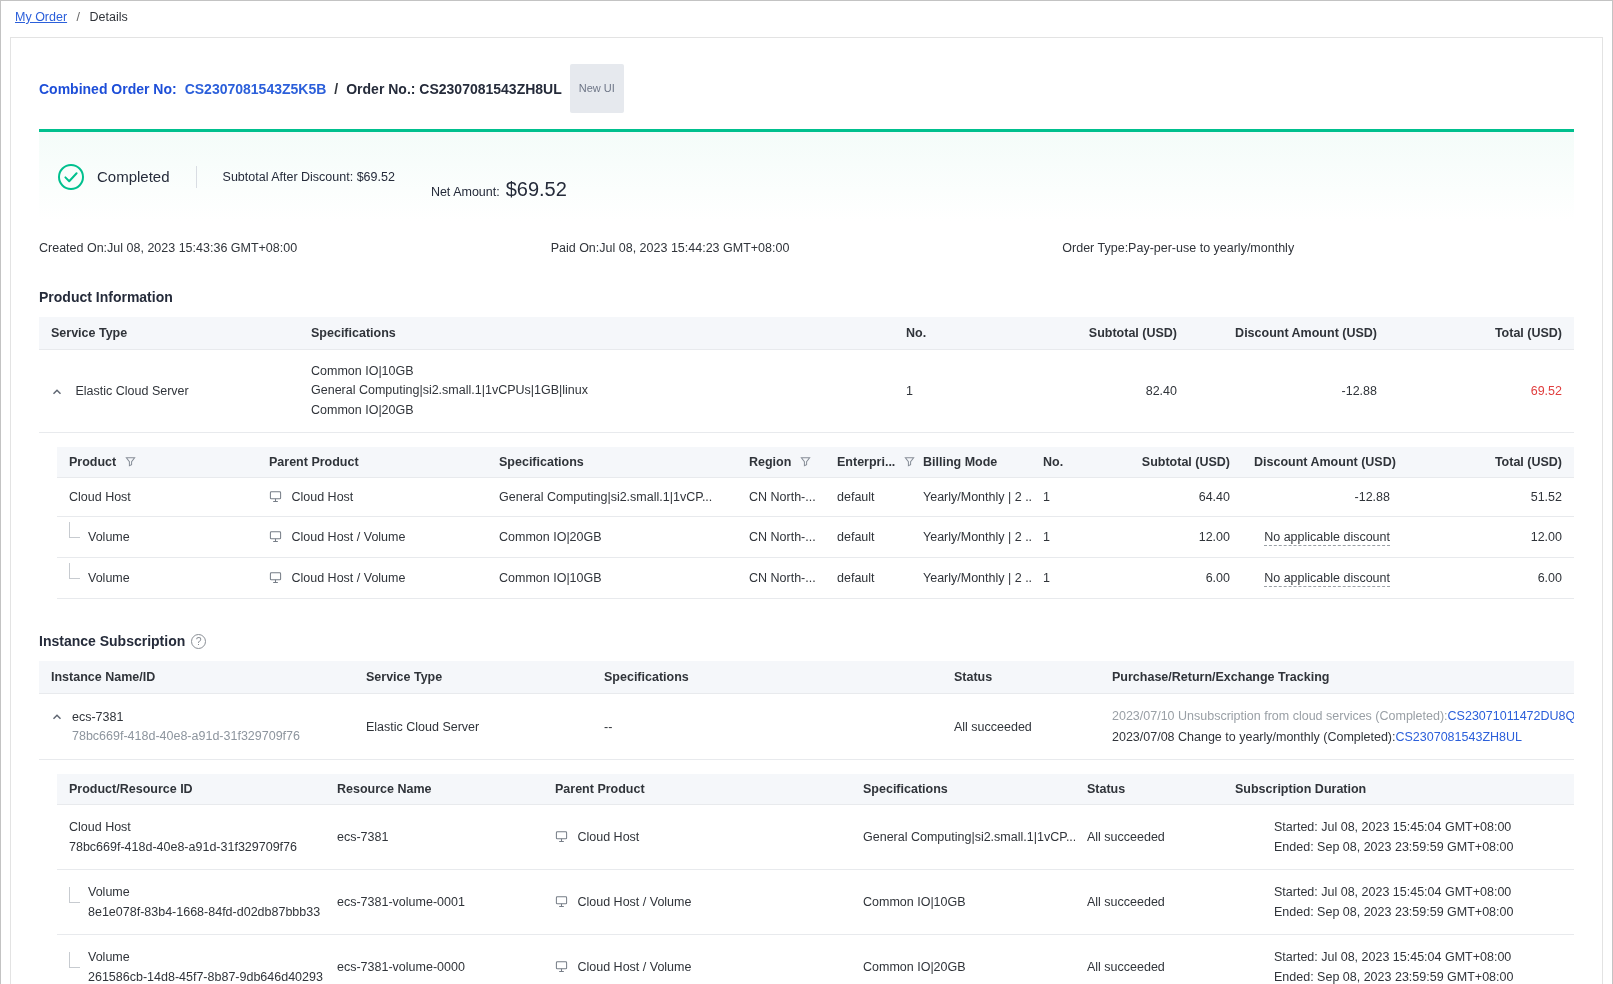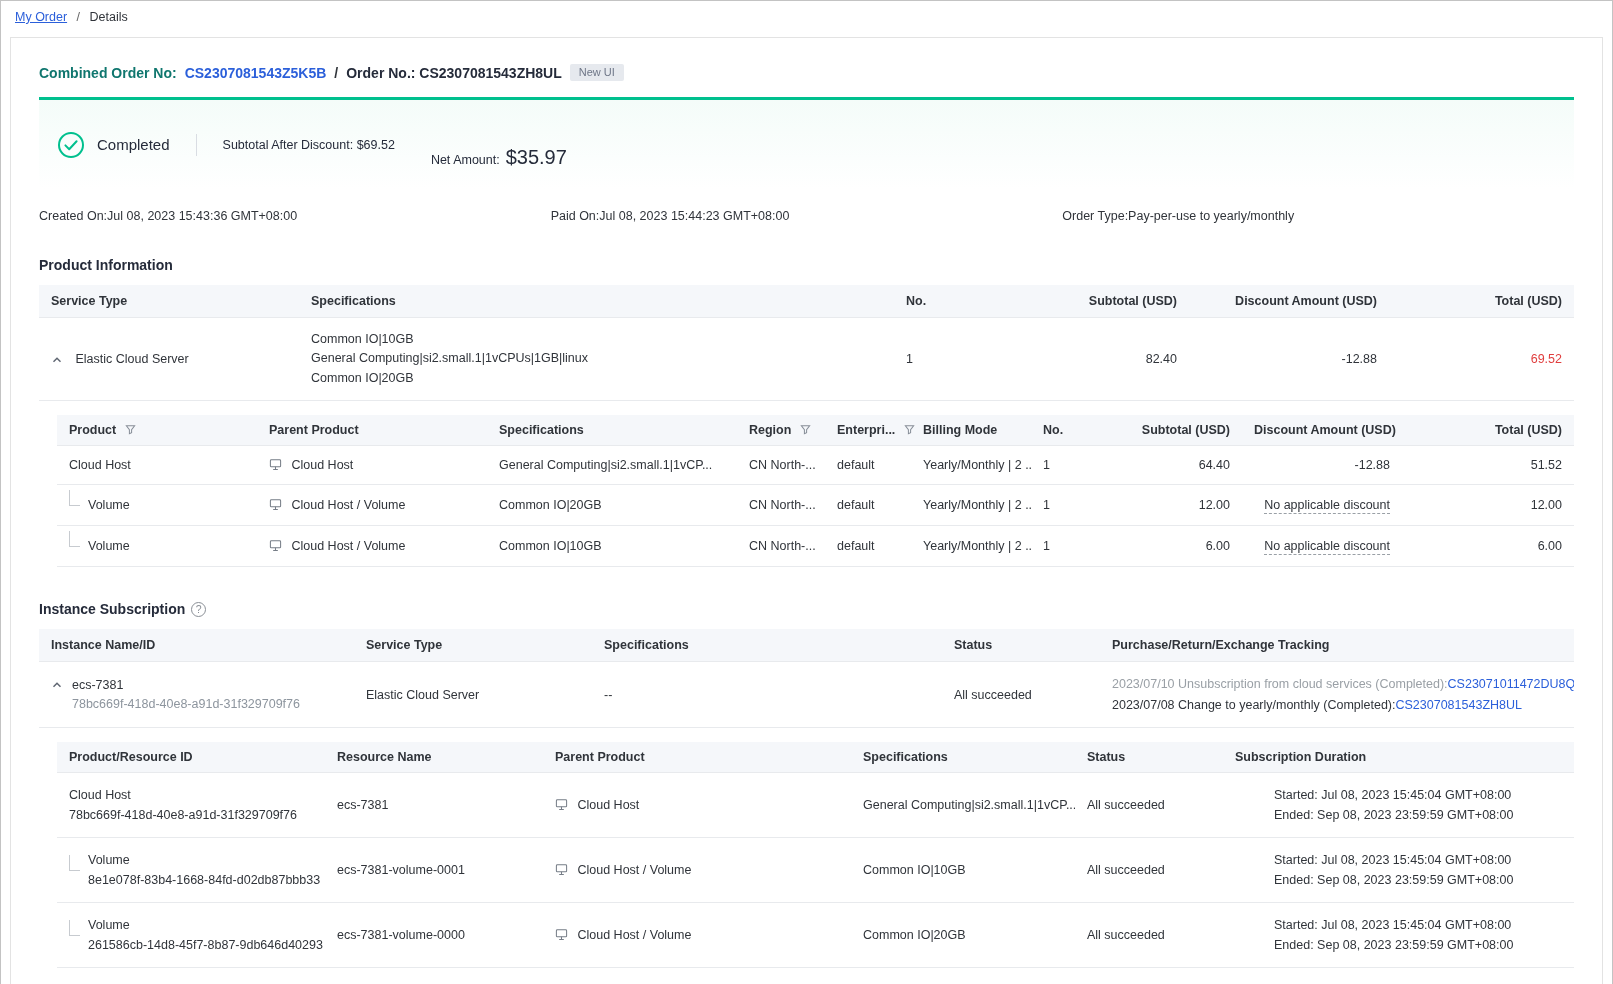--- a/index.html
+++ b/index.html
@@ -24,27 +24,27 @@
   .breadcrumb a{color:var(--link);text-decoration:underline;cursor:pointer;}
   .breadcrumb .sep{color:#666;margin:0 6px;}
   .card{
     margin:4px 9px 12px 9px;
     border:1px solid #e3e3e3;
     background:#fff;
     padding:26px 28px 24px 28px;
   }
   
   .order-header{display:flex;align-items:center;gap:8px;font-size:14px;font-weight:bold;margin-bottom:16px;}
-  .order-header .label{color:#0f766e;text-align:right;}
+  .order-header .label{color:#1d4ed8;text-align:right;}
   .order-header .combined-no{color:var(--link);cursor:pointer;}
   .order-header .sep{color:#30343a;}
   .order-header .order-no{color:#252b3a;}
   .badge{
     font-size:11px;font-weight:normal;color:#6e7687;
-    background:#e6e9ee;border-radius:2px;padding:3px 9px;line-height:1;
+    background:#e6e9ee;border-radius:2px;padding:19px 9px;line-height:1;
   }
   
   .status-bar{
     border-top:3px solid var(--accent);
     background:linear-gradient(180deg,#f4fcf9 0%,#ffffff 100%);
     display:flex;align-items:center;
     padding:20px 18px 20px 18px;
   }
   .status-bar .state{font-size:15px;margin-left:12px;color:#252b3a;}
   .status-bar .vdiv{width:1px;height:22px;background:#d9dde3;margin:0 26px;}
@@ -126,21 +126,21 @@
       <svg width="28" height="28" viewBox="0 0 28 28">
         <circle cx="14" cy="14" r="12" fill="none" stroke="#00c08e" stroke-width="2"></circle>
         <path d="M8.4 14.4l3.8 3.8 7.4-8" fill="none" stroke="#00c08e" stroke-width="2" stroke-linecap="round" stroke-linejoin="round"></path>
       </svg>
     </span>
     <span class="state">Completed</span>
     <span class="vdiv"></span>
     <span class="subtotal">Subtotal After Discount: $69.52</span>
     <span class="net-wrap">
       <span class="net-label">Net Amount:</span>
-      <span class="net-value">$35.97</span>
+      <span class="net-value">$69.52</span>
     </span>
   </div>
 
   <div class="meta-grid">
     <div>Created On:Jul 08, 2023 15:43:36 GMT+08:00</div>
     <div>Paid On:Jul 08, 2023 15:44:23 GMT+08:00</div>
     <div>Order Type:Pay-per-use to yearly/monthly</div>
   </div>
 
   <div class="section-title">

